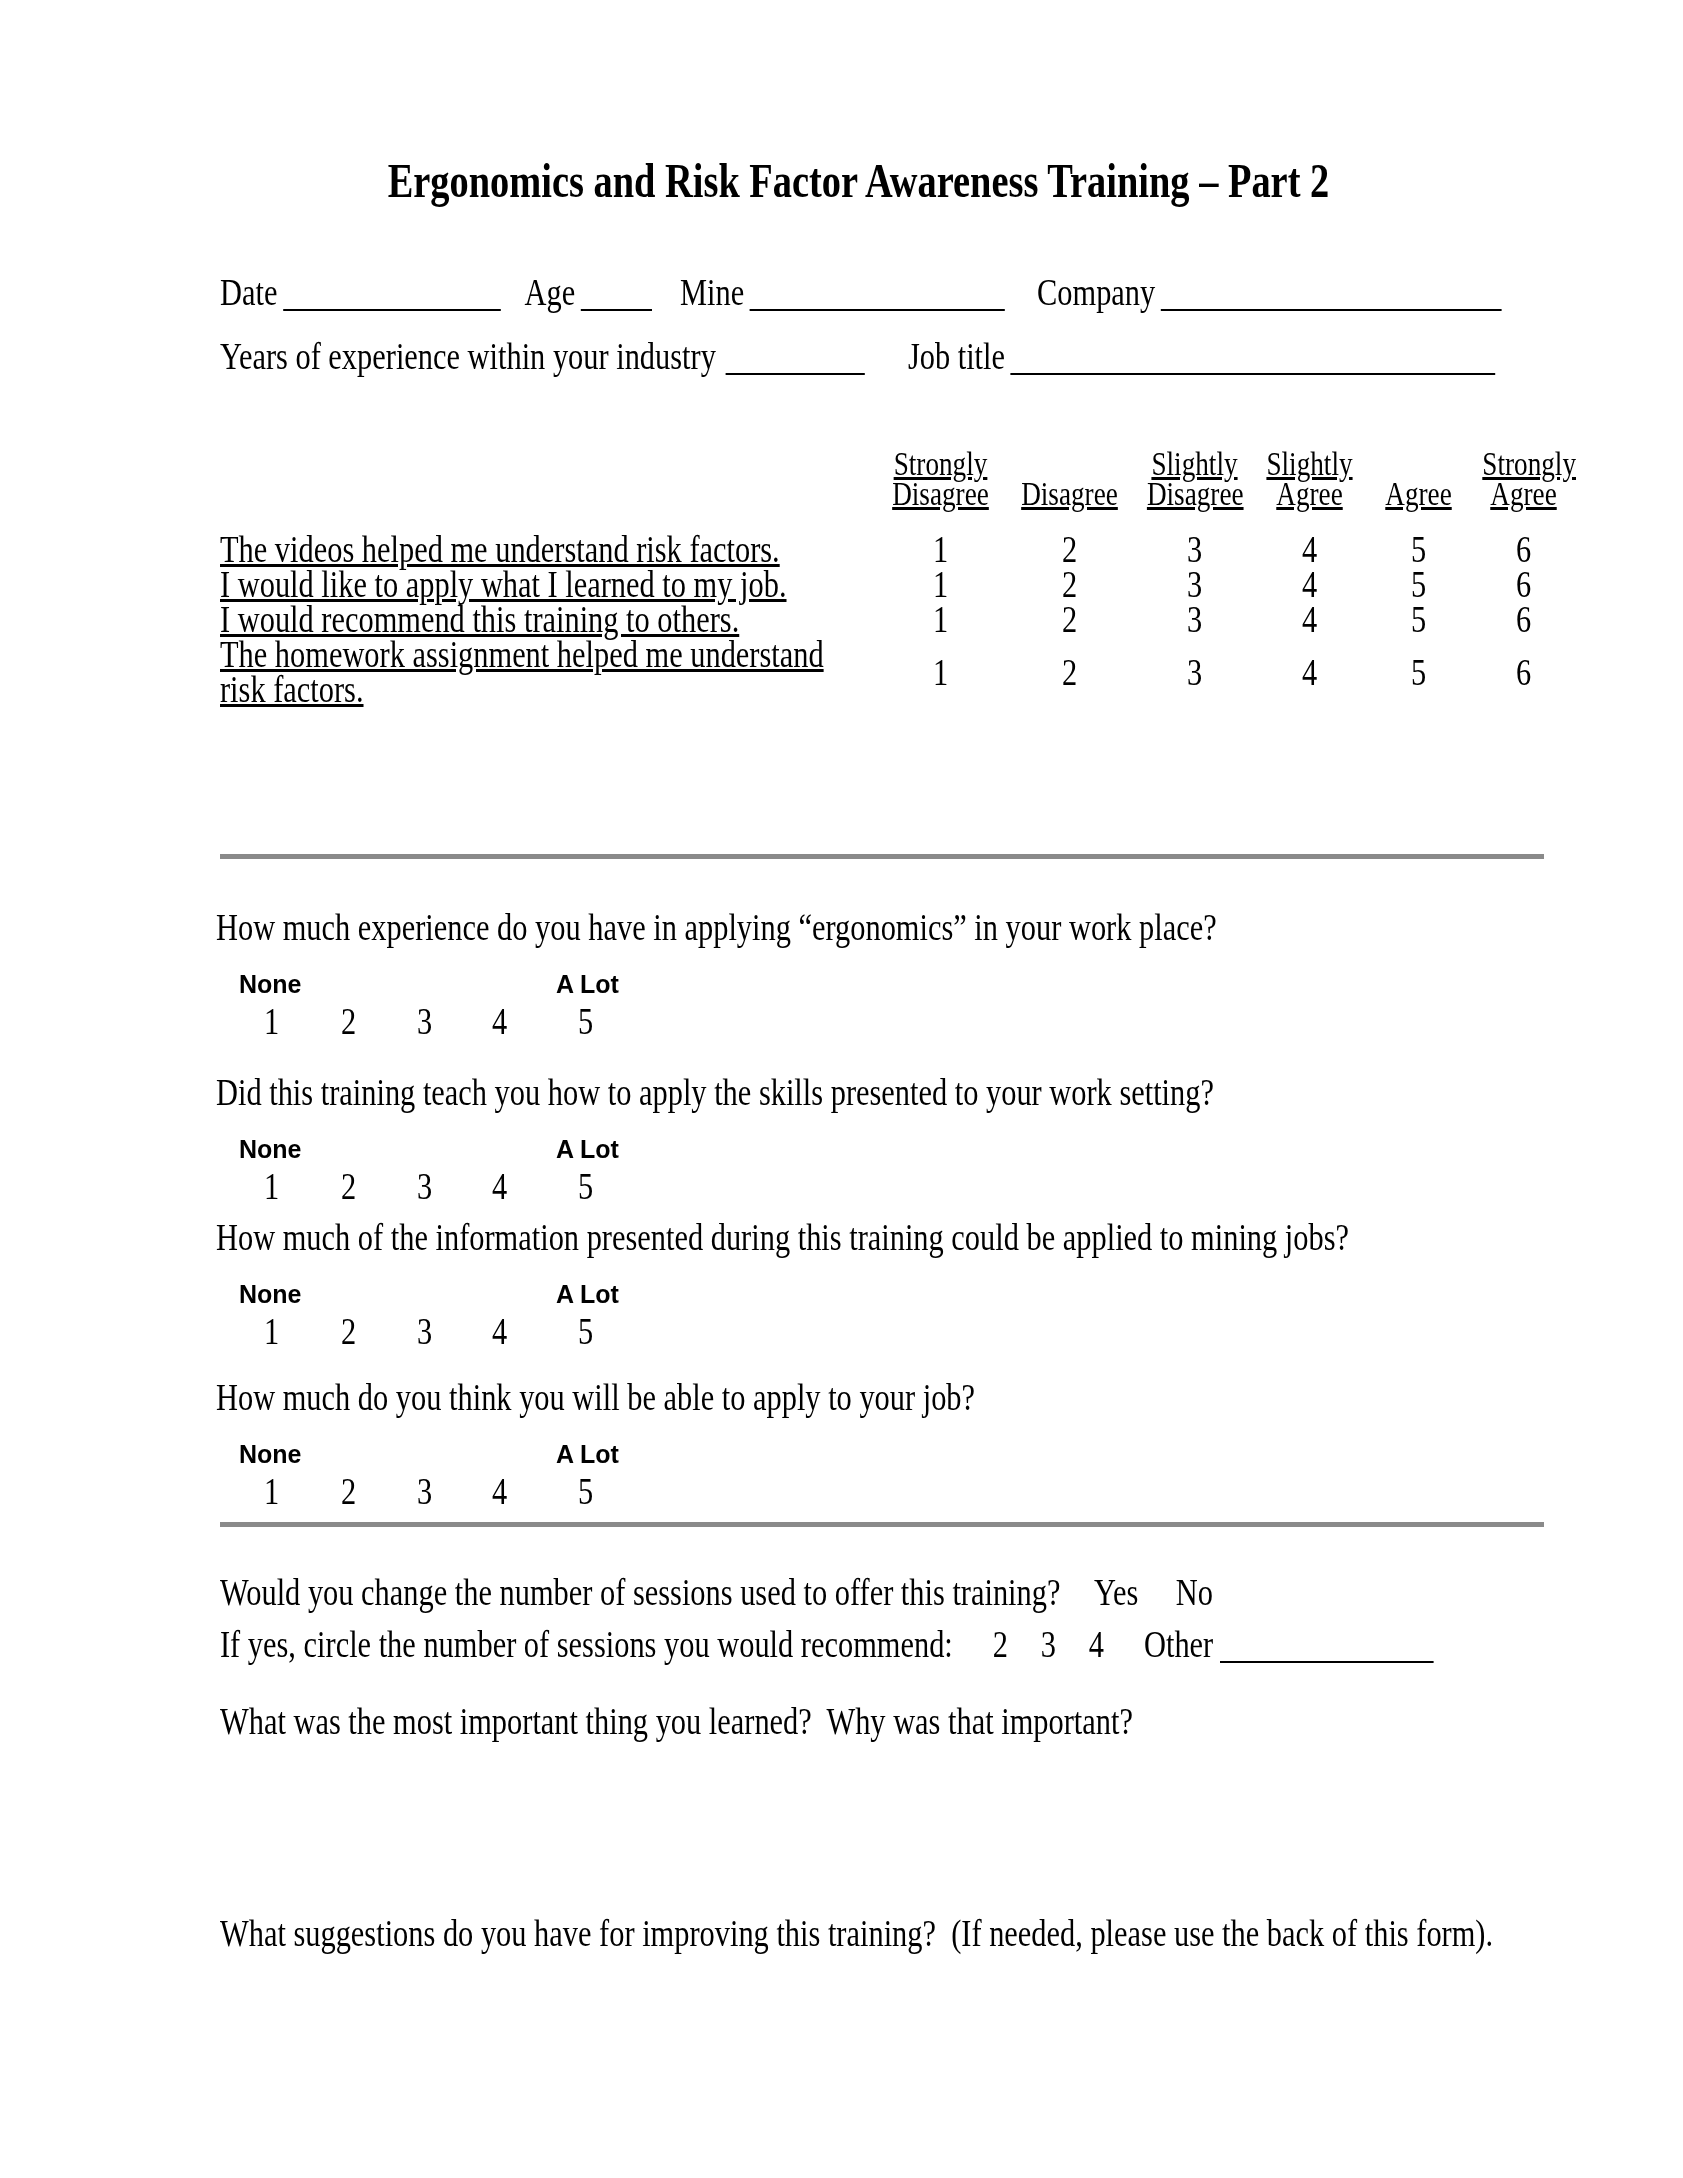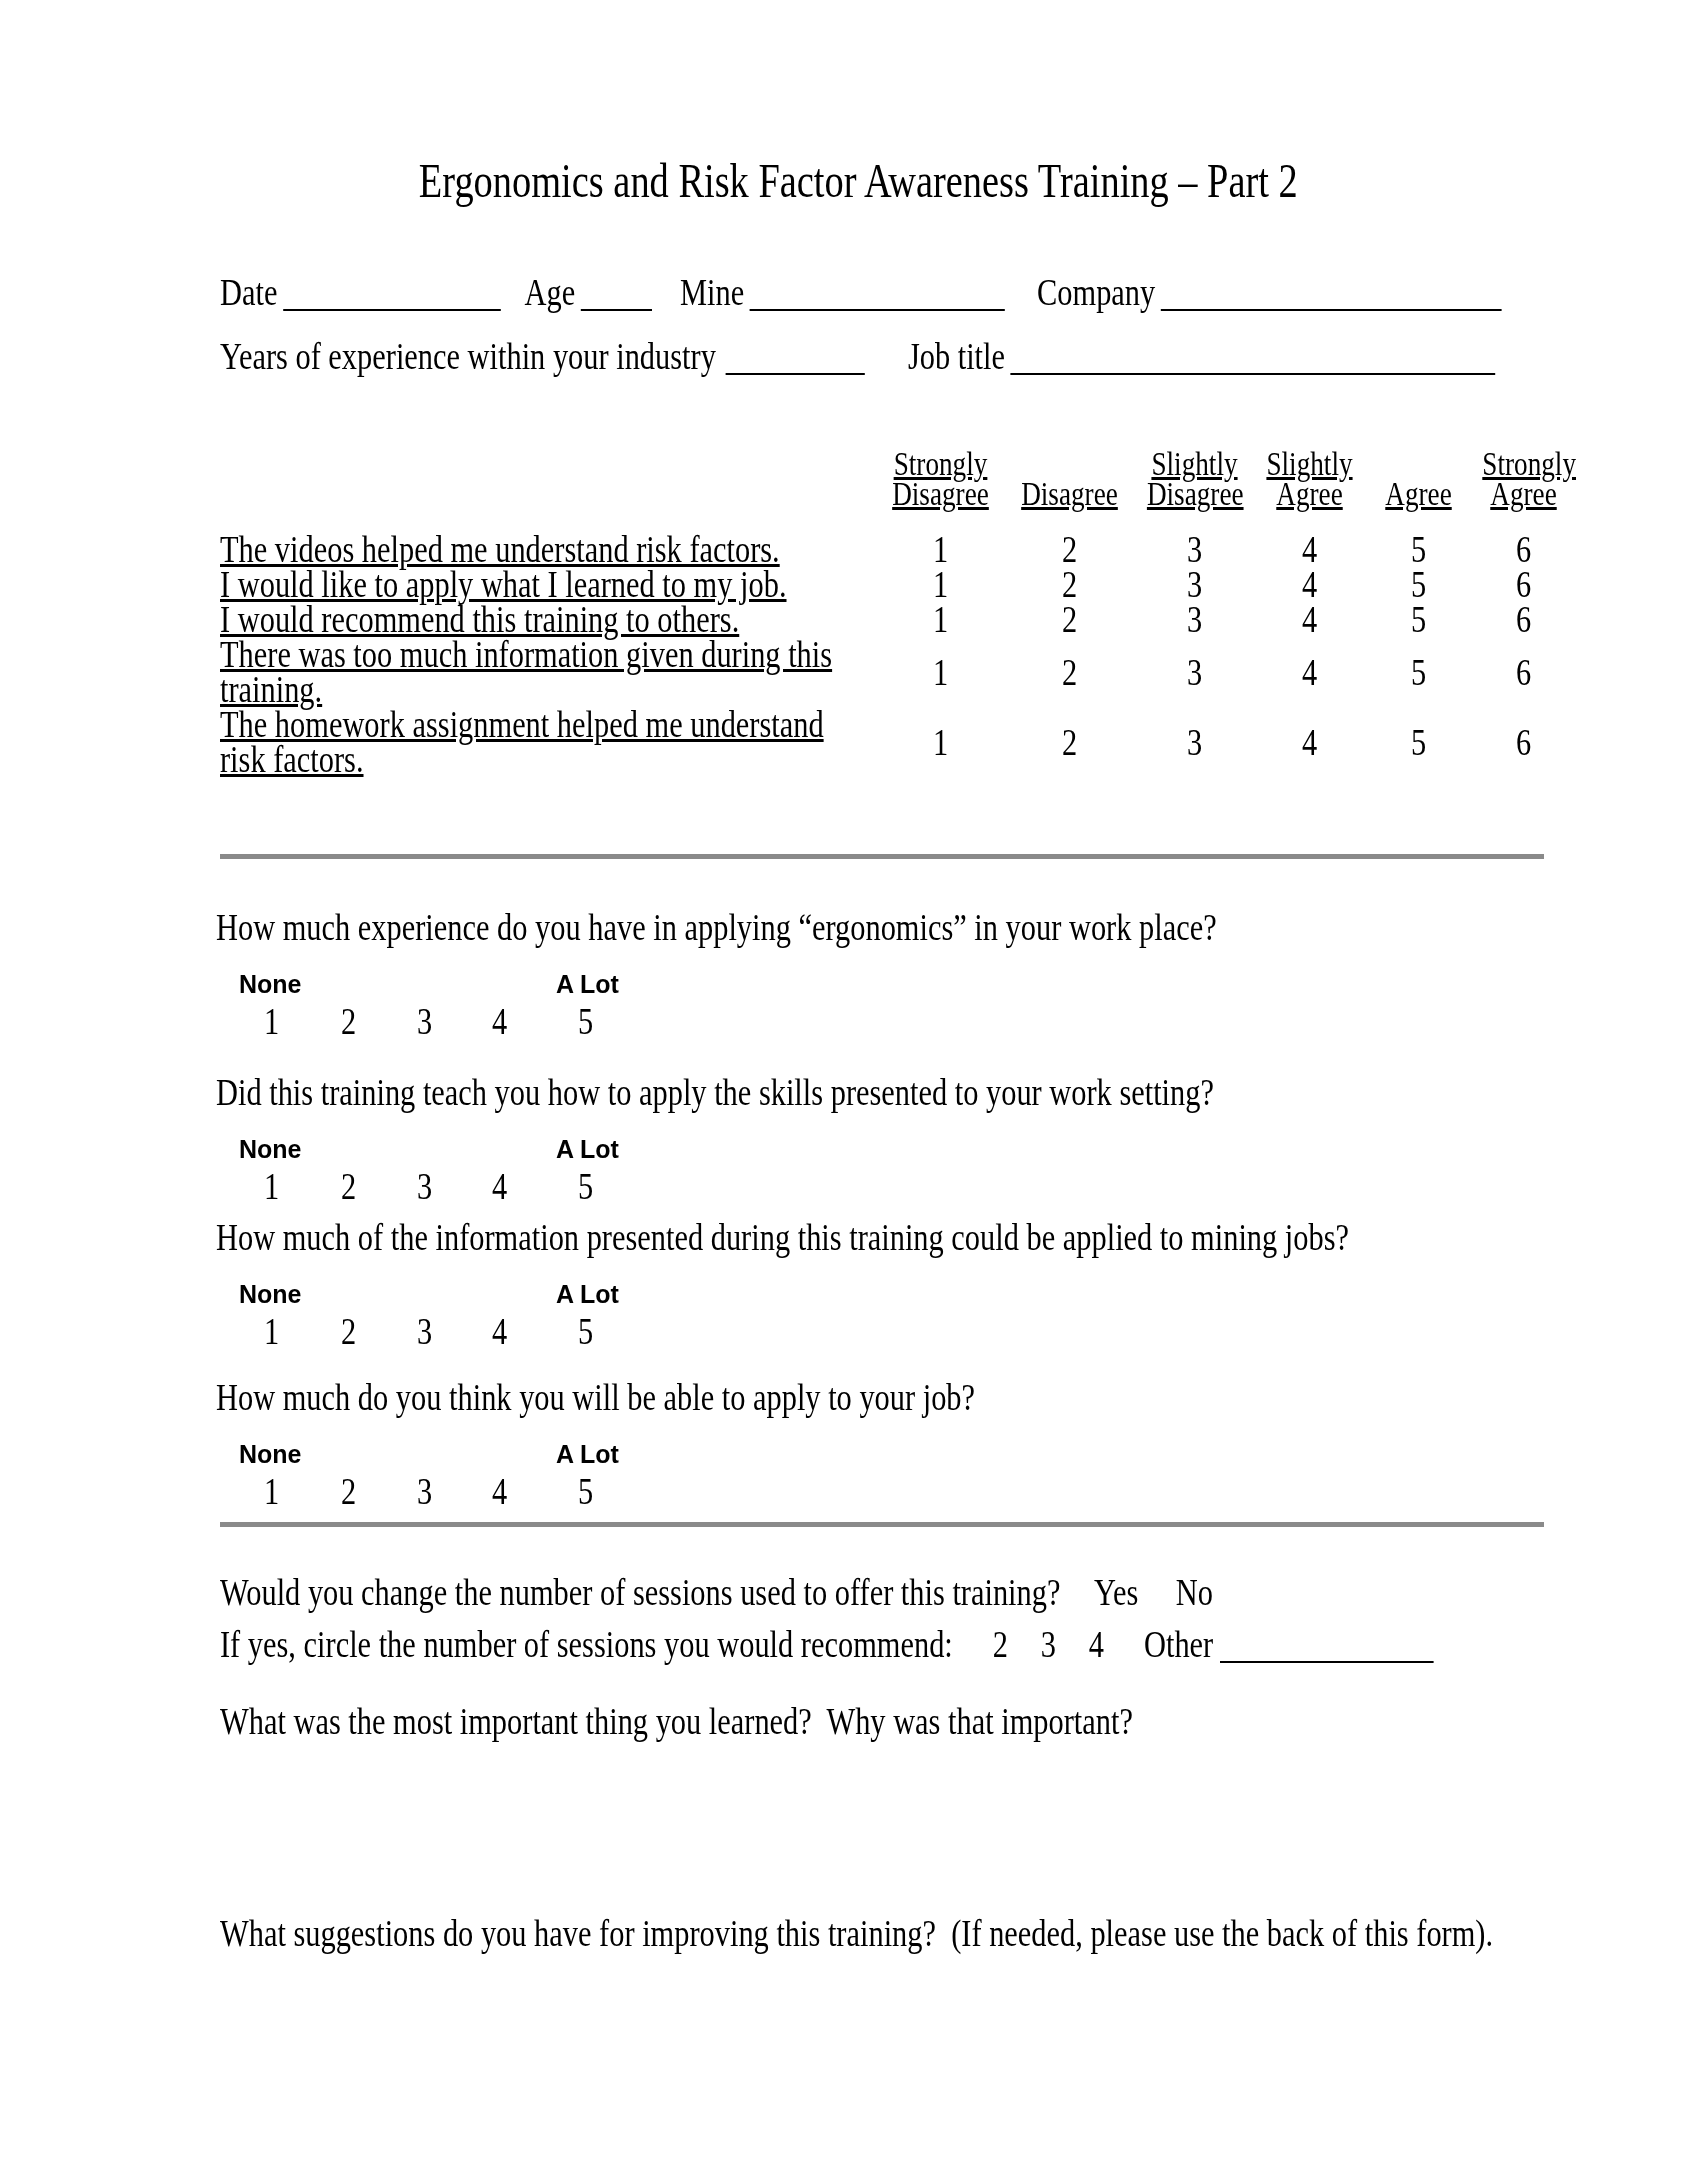--- a/index.html
+++ b/index.html
@@ -1,21 +1,21 @@
 <!DOCTYPE html>
 <html><head>
 <meta charset="utf-8">
 <style>
   html,body{margin:0;padding:0;background:#fff;}
   .page{position:relative;width:1683px;height:2178px;background:#ffffff;overflow:hidden;
         font-family:"Liberation Serif","DejaVu Serif",serif;color:#000;}
   .cmp{display:inline-block;transform:scaleX(0.8);transform-origin:0 50%;white-space:pre;}
   
   .title{position:absolute;left:220px;top:155px;width:1277px;margin:0;text-align:center;
-         font-size:48px;font-weight:normal;line-height:51px;}
+         font-size:48px;font-weight:bold;line-height:51px;}
   .title .cmp{transform-origin:50% 50%;}
   
   .frow{position:absolute;left:220px;font-size:38px;line-height:44px;white-space:pre;}
   .blank{display:inline-block;height:2px;border-bottom:2px solid #000;vertical-align:-6px;}
   
   .likert{position:absolute;left:220px;top:449px;border-collapse:collapse;table-layout:fixed;
           width:1354px;font-size:38px;text-decoration:underline;}
   .likert th{font-weight:normal;font-size:34px;line-height:30px;vertical-align:bottom;
              text-align:center;padding:0 0 23px 0;}
   .likert td{padding:0;}
@@ -117,32 +117,20 @@
           </td>
         <td class="num"><span class="numglyph">1</span></td>
         <td class="num"><span class="numglyph">2</span></td>
         <td class="num"><span class="numglyph">3</span></td>
         <td class="num"><span class="numglyph">4</span></td>
         <td class="num"><span class="numglyph">5</span></td>
         <td class="num"><span class="numglyph">6</span></td>
       </tr>
       <tr>
         <td class="stmt">
-            <span class="line">There was too much information given during this</span>
-            <span class="line">training.</span>
-          </td>
-        <td class="num"><span class="numglyph">1</span></td>
-        <td class="num"><span class="numglyph">2</span></td>
-        <td class="num"><span class="numglyph">3</span></td>
-        <td class="num"><span class="numglyph">4</span></td>
-        <td class="num"><span class="numglyph">5</span></td>
-        <td class="num"><span class="numglyph">6</span></td>
-      </tr>
-      <tr>
-        <td class="stmt">
             <span class="line">The homework assignment helped me understand</span>
             <span class="line">risk factors.</span>
           </td>
         <td class="num"><span class="numglyph">1</span></td>
         <td class="num"><span class="numglyph">2</span></td>
         <td class="num"><span class="numglyph">3</span></td>
         <td class="num"><span class="numglyph">4</span></td>
         <td class="num"><span class="numglyph">5</span></td>
         <td class="num"><span class="numglyph">6</span></td>
       </tr>

